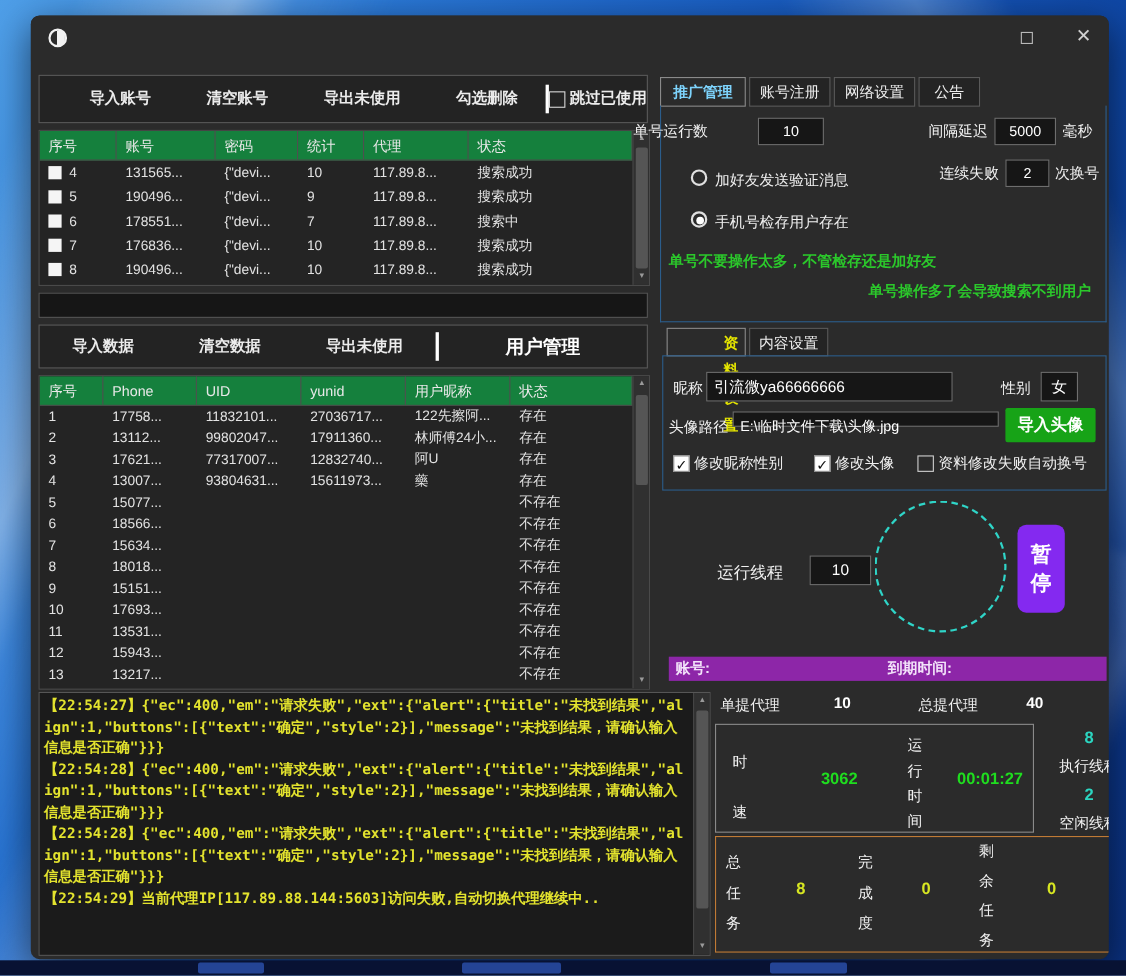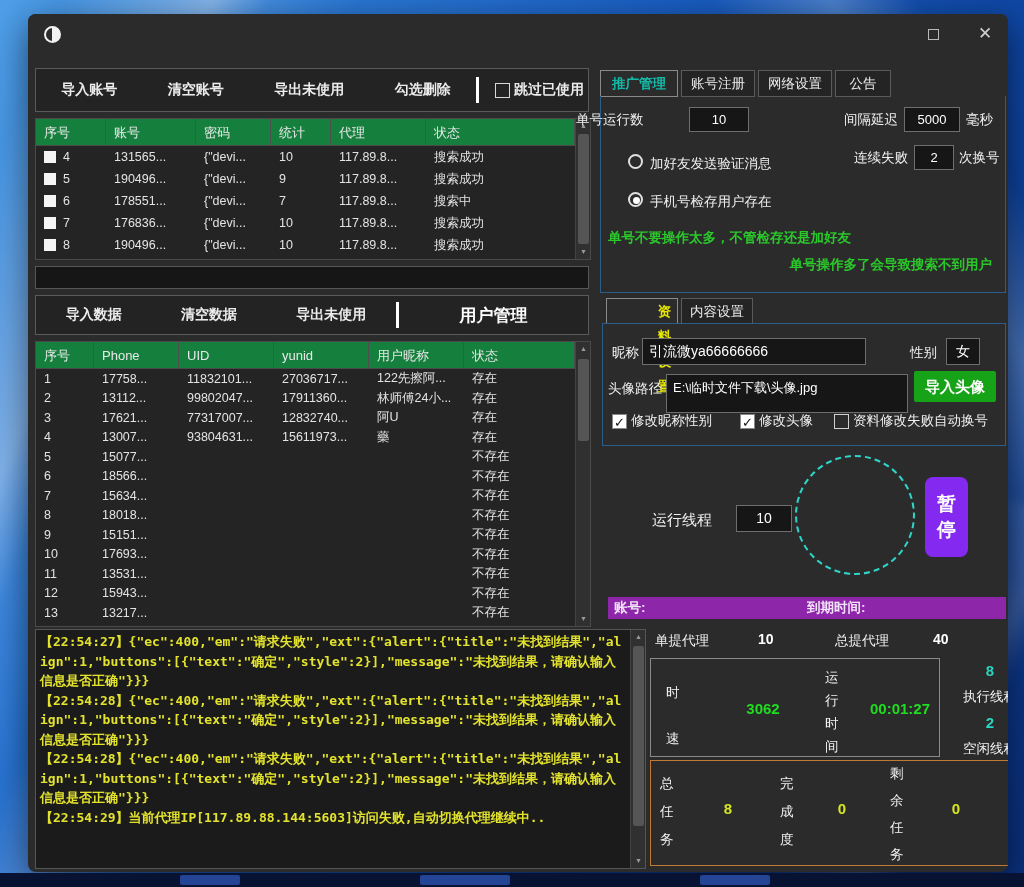--- a/index.html
+++ b/index.html
@@ -24,30 +24,30 @@
   
   .titlebar { position:absolute; left:0; top:0; width:100%; height:42px; background:#2b2b2b; }
   .logo { position:absolute; left:16px; top:12px; width:17px; height:17px; border-radius:50%;
     border:2px solid #f2f2f2; background:linear-gradient(90deg,#2b2b2b 48%,#f2f2f2 48%); }
   .title { position:absolute; left:48px; top:0; line-height:42px; color:#f5f5f5; font-size:13.5px; font-weight:bold; letter-spacing:.5px; }
   .wbtn { position:absolute; color:#cfcfcf; cursor:pointer; }
   .wmax { left:900px; top:15px; width:11px; height:11px; border:1.5px solid #b9b9b9; }
   .wclose { left:950px; top:9px; font-size:17px; }
 
   
-  .panelborder { border:1px solid #5a5a5a; background:#232323; }
+  .panelborder { border:1px solid #5a5a5a; background:#232323;justify-content:flex-end; }
   .tbtn { color:#ececec; font-size:14px; font-weight:bold; cursor:pointer; }
   .vsep { width:3px; height:26px; background:#ffffff; }
   .inp { background:#161616; border:1px solid #6e6e6e; color:#ffffff; font-size:13px; position:absolute; }
   .lab { position:absolute; color:#f0f0f0; font-size:13.5px; white-space:nowrap; }
 
   
   .btnbar1 { position:absolute; left:7px; top:54px; width:554px; height:44px; display:flex; align-items:center; }
   .btnbar1 .grp { flex:0 0 440px; display:flex; justify-content:space-around; }
-  .skipwrap { display:flex; align-items:center; margin-left:16px; }
+  .skipwrap { display:flex; align-items:center; }
   .cb-empty { width:15px; height:15px; border:1.5px solid #d8d8d8; background:transparent; margin-right:4px; }
   .skiplabel { color:#ececec; font-size:14px; font-weight:bold; }
   .btnbar2 { position:absolute; left:7px; top:281px; width:554px; height:40px; display:flex; align-items:center; }
   .btnbar2 .grp { flex:0 0 360px; display:flex; justify-content:space-around; }
   .usermgmt { flex:1; text-align:center; color:#ffffff; font-size:17px; font-weight:bold; cursor:pointer; }
 
   
   .table { position:absolute; background:#242424; border:1px solid #4a4a4a; overflow:hidden; }
   .t1 { left:7px; top:104px; width:556px; height:142px; }
   .t2 { left:7px; top:327px; width:556px; height:286px; }
@@ -67,21 +67,21 @@
   .emptyinput { position:absolute; left:7px; top:252px; width:554px; height:23px; background:#161616; border:1px solid #565656; }
 
   
   .logbox { position:absolute; left:7px; top:615px; width:611px; height:240px; background:#1b1b1b; border:1px solid #565656; overflow:hidden; }
   .logtext { position:absolute; left:4px; top:2px; right:18px; color:#e3e32e; font-size:13px; line-height:19.5px;
     font-family:"DejaVu Sans Mono","Liberation Mono",monospace; word-break:break-all; font-weight:bold; }
 
   
   .maintabs { position:absolute; left:572px; top:56px; display:flex; gap:3px; }
   .mtab { height:27px; line-height:26px; text-align:center; font-size:13.5px; color:#ededed; background:#242424; border:1px solid #5a5a5a; cursor:pointer; }
-  .mtab.active { color:#14b8a6; font-weight:bold; background:#2b2b2b; border-color:#8a8a8a; }
+  .mtab.active { color:#7dd3fc; font-weight:bold; background:#2b2b2b; border-color:#8a8a8a; }
   .groupbox { position:absolute; left:572px; top:82px; width:406px; height:197px; border:1px solid #2b5d8b; border-top:none; }
 
   .radio { position:absolute; width:15px; height:15px; border-radius:50%; border:2px solid #e0e0e0; cursor:pointer; }
   .radio.sel::after { content:""; position:absolute; left:3px; top:3px; width:7px; height:7px; border-radius:50%; background:#ffffff; }
   .warn { position:absolute; color:#2bc82b; font-size:13.5px; font-weight:bold; white-space:nowrap; }
 
   .proftabs { position:absolute; left:578px; top:284px; display:flex; gap:3px; }
   .ptab { width:72px; height:26px; line-height:25px; text-align:center; font-size:13.5px; color:#ededed; background:#242424; border:1px solid #5a5a5a; cursor:pointer; }
   .ptab.active { color:#e6e600; font-weight:bold; border-color:#8a8a8a; background:#2b2b2b;padding-left:45px; }
   .profbox { position:absolute; left:574px; top:309px; width:404px; height:123px; border:1px solid #2b5d8b; }
@@ -393,21 +393,21 @@
         <div class="ptab">内容设置</div>
       </div>
     <div class="profbox"></div>
 
     <div class="lab" style="left:584px;top:330px">昵称</div>
     <div class="inp" style="left:614px;top:324px;width:224px;height:27px;line-height:25px;padding-left:6px;font-size:14px">引流微ya66666666</div>
     <div class="lab" style="left:882px;top:330px">性别</div>
     <div class="inp" style="left:918px;top:324px;width:34px;height:27px;text-align:center;line-height:25px;font-size:14px">女</div>
 
     <div class="lab" style="left:580px;top:366px">头像路径</div>
-    <div class="inp" style="left:638px;top:360px;width:242px;height:39px;line-height:25px;padding-left:6px;font-size:13px">E:\临时文件下载\头像.jpg</div>
+    <div class="inp" style="left:638px;top:360px;width:242px;height:14px;line-height:25px;padding-left:6px;font-size:13px">E:\临时文件下载\头像.jpg</div>
     <div class="greenbtn">导入头像</div>
 
     <div id="prof-checks"></div>
 
     <div class="dashcircle"></div>
     <div class="lab" style="left:624px;top:497px;font-size:15px">运行线程</div>
     <div class="inp" style="left:708px;top:491px;width:56px;height:27px;text-align:center;line-height:25px;font-size:14px">10</div>
     <div class="pausebtn">
         <span class="vsplit">暂
 停</span>

